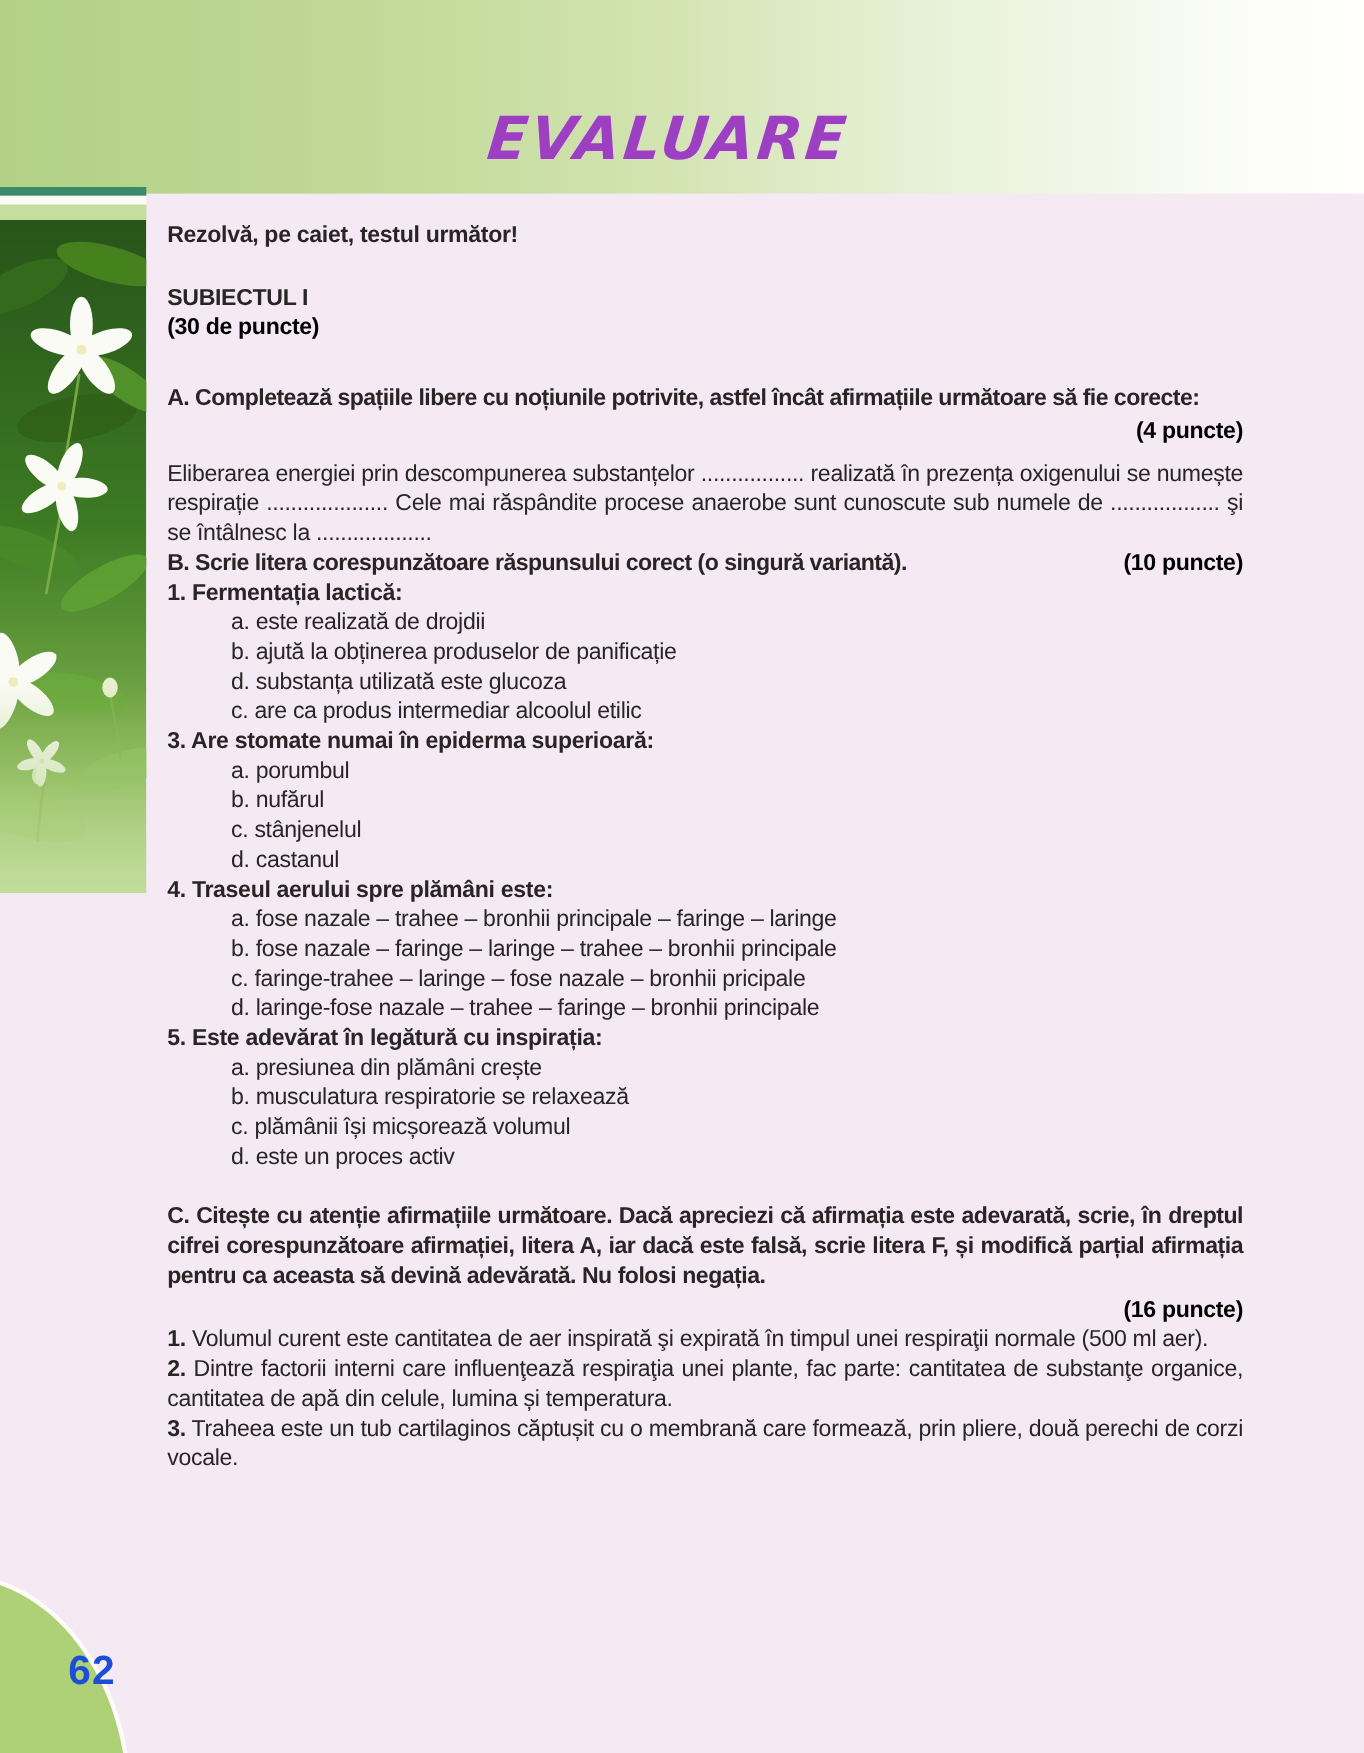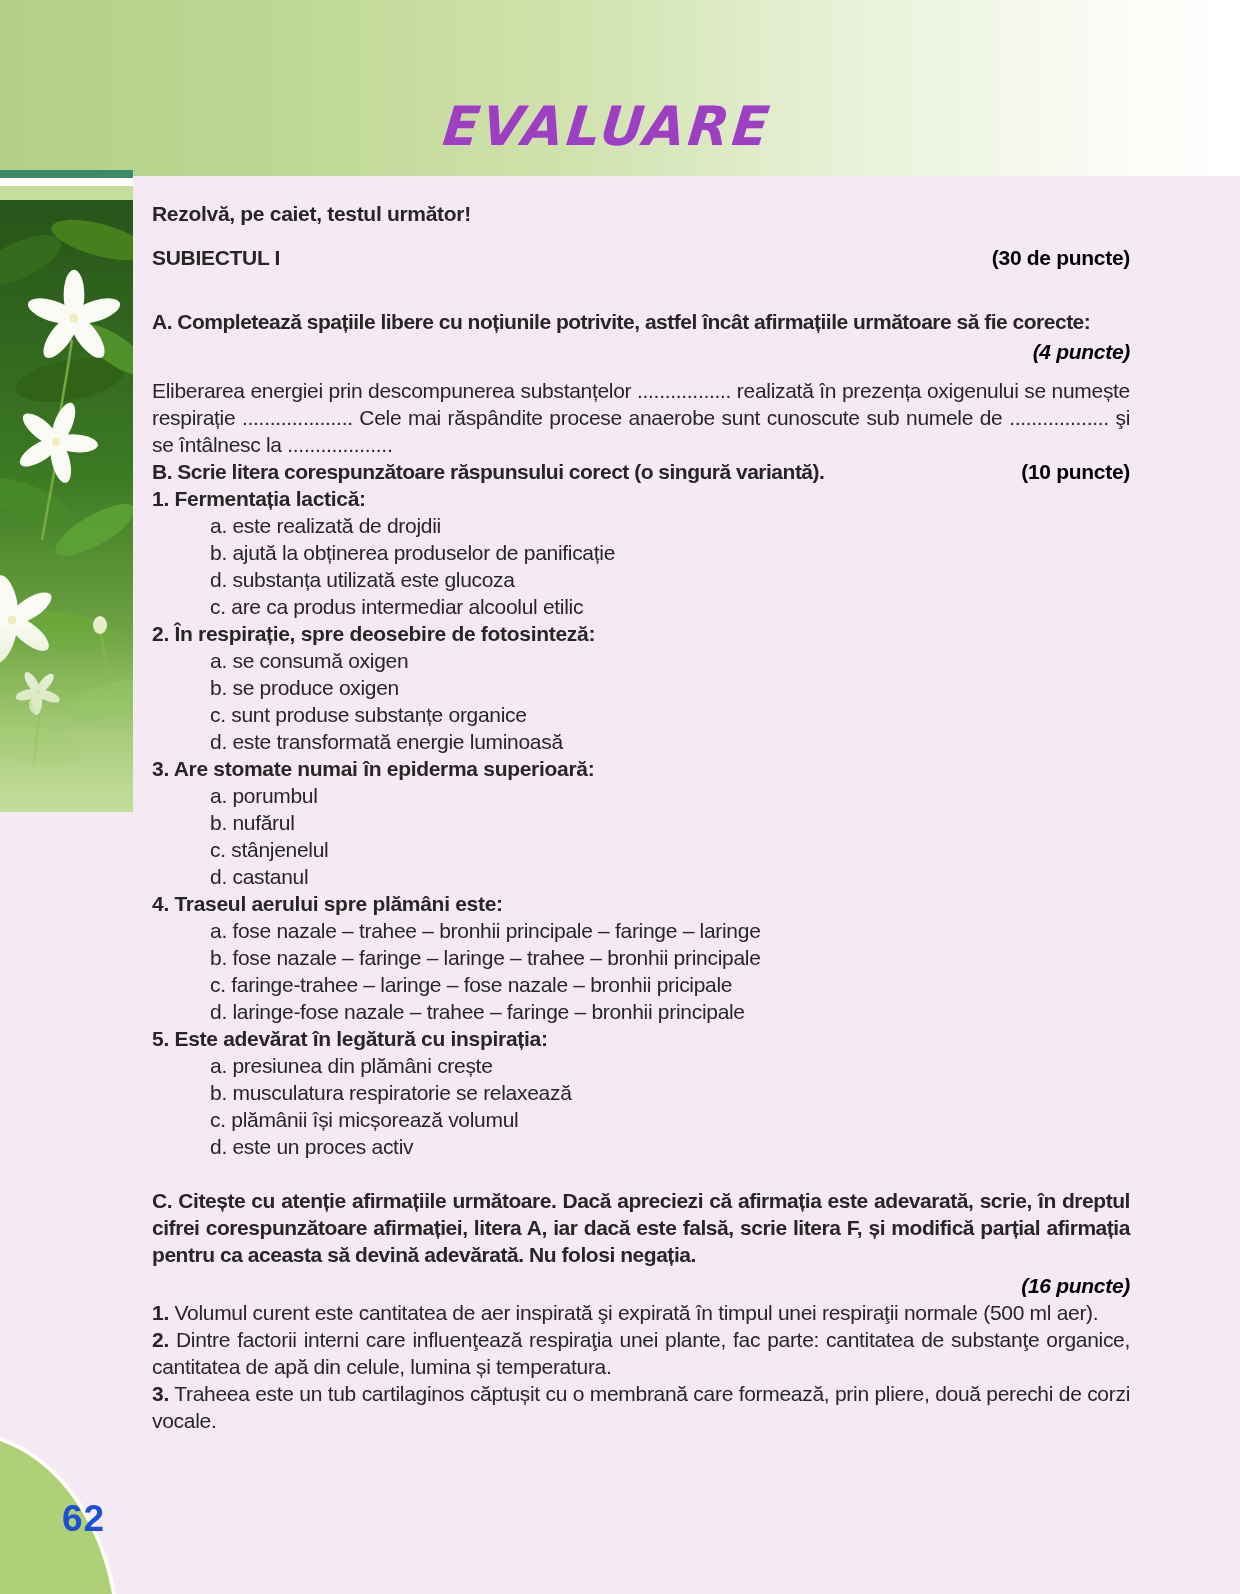--- a/index.html
+++ b/index.html
@@ -51,26 +51,26 @@
   }
 
   
   .content {
     position:absolute; top:0; left:152px; width:978px;
     font-size:21px; line-height:27px; letter-spacing:-0.3px;
     z-index:2;
   }
   .bold { font-weight:bold; }
   .points { color:#000000; font-weight:bold; white-space:nowrap; }
-  .right { text-align:right;font-style:italic; }
+  .right { text-align:right; }
   .row { display:flex; justify-content:space-between; align-items:flex-start; }
   .justify { text-align:justify; }
 
   .intro      { margin-top:200px; font-weight:bold; }
-  .subject    { margin-top:17px; }
+  .subject    { margin-top:30px;flex-direction:column; }
   .a-heading  { margin-top:37px; font-weight:bold; letter-spacing:-0.5px; }
   .a-points   { margin-top:3px; }
   .a-text     { margin-top:12px; }
   .b-row      { }
   .b-heading  { font-weight:bold; letter-spacing:-0.5px; }
   .q-heading  { font-weight:bold; }
   .options    { list-style:none; padding-left:58px; }
   .c-heading  { margin-top:27px; font-weight:bold; letter-spacing:-0.45px; }
   .c-points   { margin-top:4px; }
   .statements p { text-align:justify; }
@@ -163,29 +163,20 @@
     <div>
       <p class="q-heading"><span>1.</span> <span>Fermentația lactică:</span></p>
       <ul class="options">
         <li>a. este realizată de drojdii</li>
         <li>b. ajută la obținerea produselor de panificație</li>
         <li>d. substanța utilizată este glucoza</li>
         <li>c. are ca produs intermediar alcoolul etilic</li>
       </ul>
     </div>
 
-    <div>
-      <p class="q-heading"><span>2.</span> <span>În respirație, spre deosebire de fotosinteză:</span></p>
-      <ul class="options">
-        <li>a. se consumă oxigen</li>
-        <li>b. se produce oxigen</li>
-        <li>c. sunt produse  substanțe organice</li>
-        <li>d. este transformată energie luminoasă</li>
-      </ul>
-    </div>
 
     <div>
       <p class="q-heading"><span>3.</span> <span>Are stomate numai în epiderma superioară:</span></p>
       <ul class="options">
         <li>a. porumbul</li>
         <li>b. nufărul</li>
         <li>c. stânjenelul</li>
         <li>d. castanul</li>
       </ul>
     </div>

